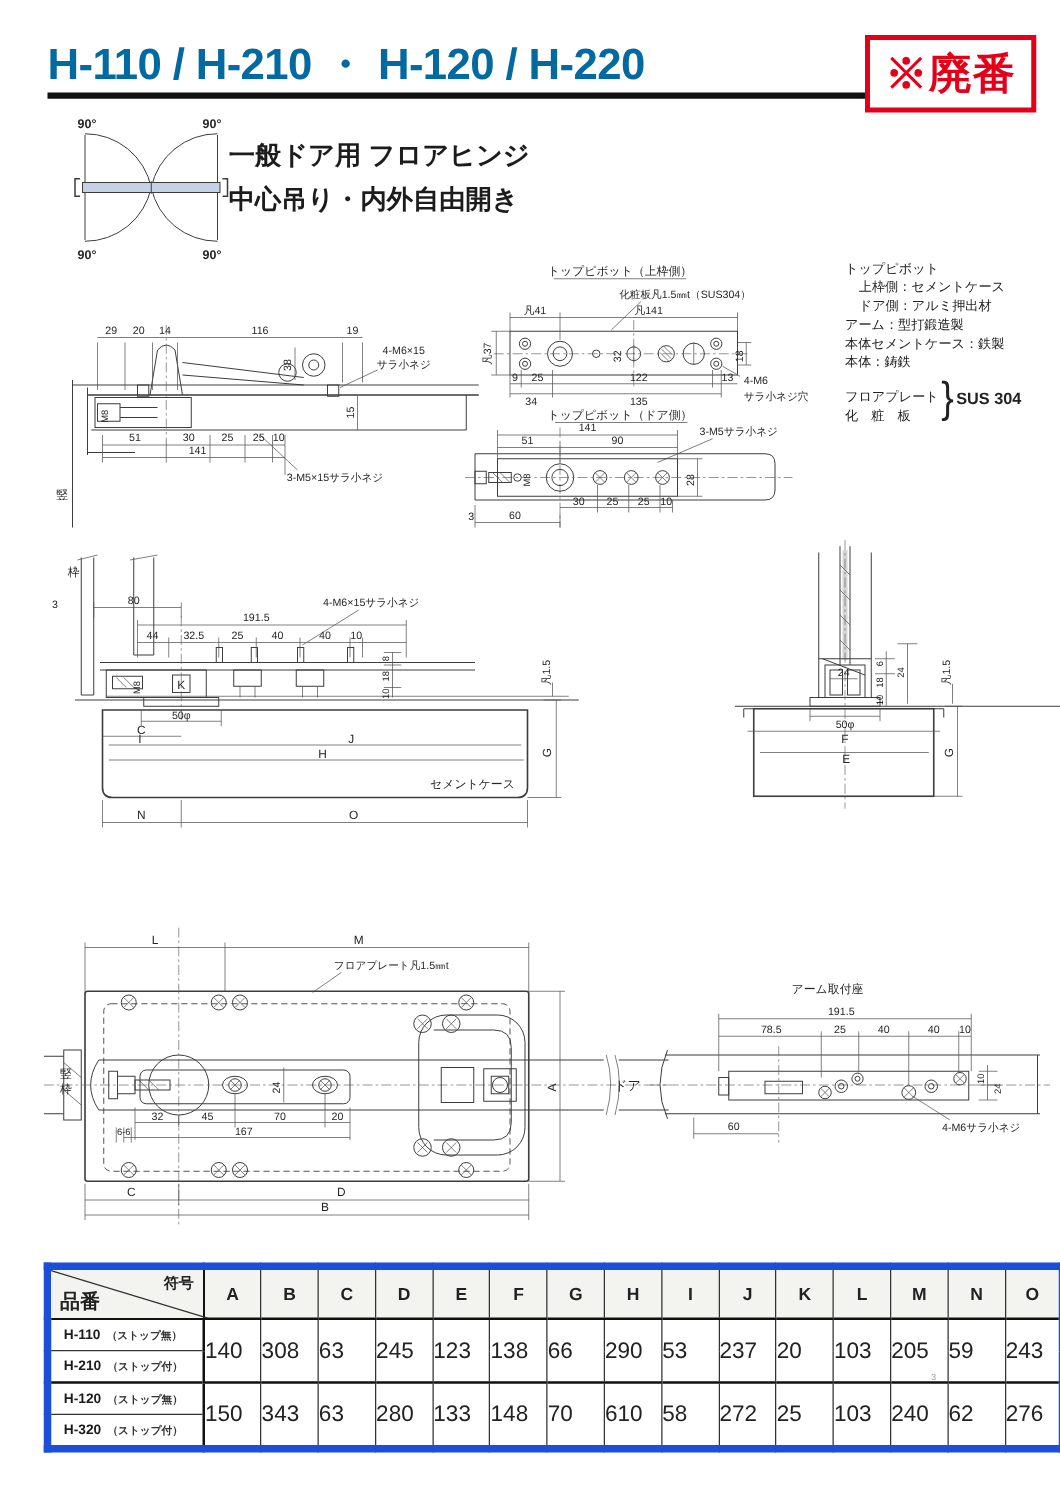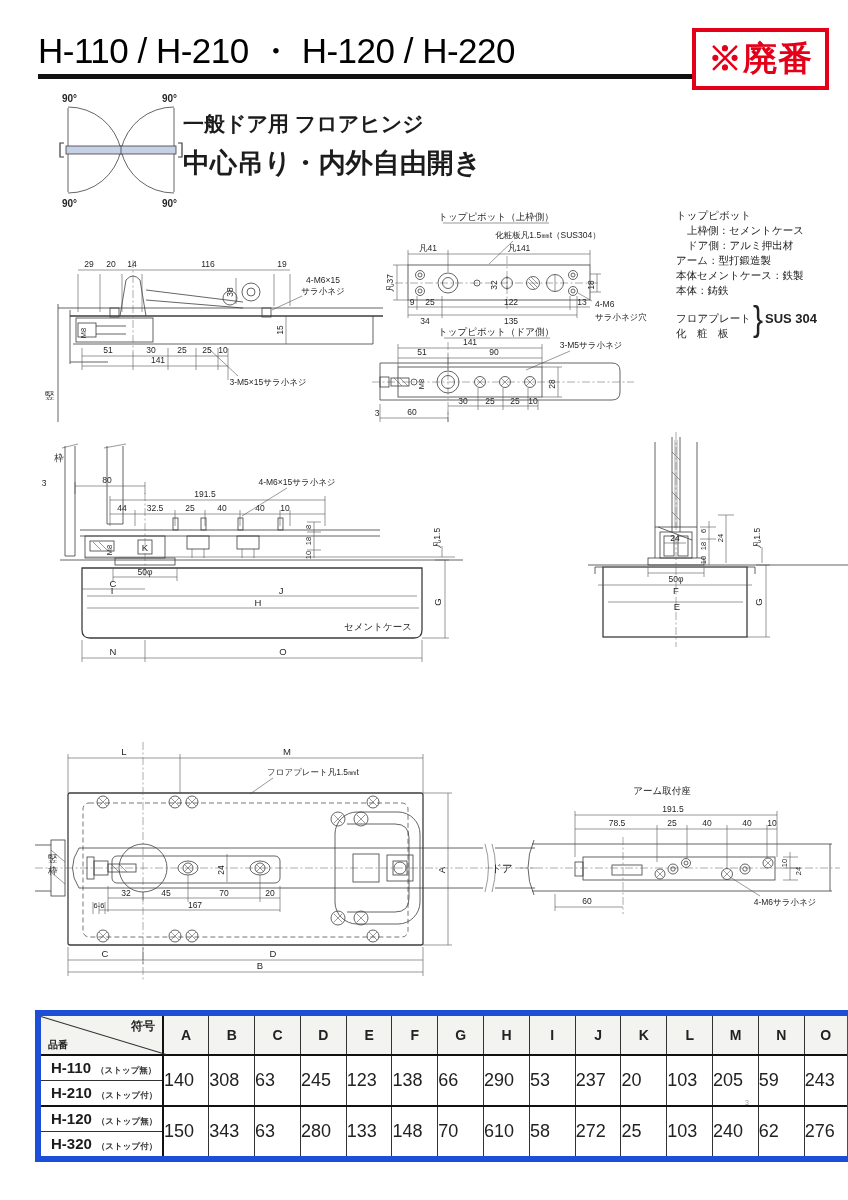--- a/index.html
+++ b/index.html
@@ -1,25 +1,25 @@
 <!DOCTYPE html>
 <html><head>
 <meta charset="utf-8">
 <style>
   html,body{margin:0;padding:0}
   body{width:848px;height:1200px;background:#ffffff;position:relative;
        font-family:"Liberation Sans",sans-serif;color:#1c1c1c;overflow:hidden}
   .abs{position:absolute}
   
-  .title{left:38px;top:28px;font-size:35px;font-weight:400;letter-spacing:-.5px;color:#000000;white-space:nowrap}
+  .title{left:38px;top:28px;font-size:35px;font-weight:700;letter-spacing:-.5px;color:#0369a1;white-space:nowrap}
   .rule{left:38px;top:74px;width:680px;height:5px;background:#111}
   .badge{left:692px;top:28px;border:4px solid #e50019;background:#fff;padding:4px 12px;
          font-size:34px;font-weight:700;color:#e50019;letter-spacing:1px;z-index:5}
   .intro1{left:183px;top:110px;font-size:21px;font-weight:700}
-  .intro2{left:183px;top:145px;font-size:27px;font-weight:700}
+  .intro2{left:183px;top:145px;font-size:21px;font-weight:700}
   
   .mat{left:676px;top:208px;width:172px;font-size:10.5px;line-height:15px;color:#222}
   .mat .ind{padding-left:11px}
   .matbrace{display:flex;align-items:flex-start;margin-top:13px}
   .brace{font-size:30px;font-weight:400;color:#222;transform:scaleY(1.15);margin:0 2px}
   .sus{font-size:13px;font-weight:700}
   .b2{letter-spacing:0}
   
   svg text{font-family:"Liberation Sans",sans-serif;fill:#262626}
   .dim{font-size:8.5px}
@@ -36,26 +36,26 @@
   
   .tblwrap{left:35px;top:1010px}
   table.tbl{border-collapse:collapse;table-layout:fixed;width:812px;border:6px solid #1d4ed8;background:#fff}
   .tbl th,.tbl td{border:1px solid #333;padding:0}
   .tbl thead th{height:38px;background:#f3f3f0;font-size:14px;font-weight:600;color:#222;border-bottom:2.5px solid #111}
   .tbl td.val{font-size:18px;font-weight:400;text-align:left;color:#222;position:relative}
   .tbl th.model{border-right:2.5px solid #111;text-align:left;height:24px;font-weight:400;background:#fff}
   .tbl tr.rsub th.model{border-top:1px dotted #888}
   .tbl tr.gsep th,.tbl tr.gsep td{border-top:2px solid #111}
   .mrow{display:flex;align-items:baseline;gap:5px;padding-left:10px;white-space:nowrap}
-  .mname{font-size:15px;font-weight:700}
+  .mname{font-size:11px;font-weight:700}
   .mnote{font-size:8.5px;font-weight:600;color:#333}
   .corner{position:relative;background:#f3f3f0}
   .diag{position:absolute;left:0;top:0;width:131px;height:1px;background:#333;transform-origin:0 0;transform:rotate(16.9deg)}
   .fugo{position:absolute;right:7px;top:2px;font-size:12px;font-weight:600}
-  .hinban{position:absolute;left:7px;bottom:2px;font-size:10px;font-weight:600}
+  .hinban{position:absolute;left:7px;bottom:2px;font-size:16px;font-weight:600}
   .artifact{position:absolute;right:9px;bottom:-1px;font-size:7px;color:#999}
 </style>
 </head>
 <body>
 
 <div class="abs title">H-110 / H-210 ・ H-120 / H-220</div>
 <div class="abs rule"></div>
 <div class="abs badge">※廃番</div>
 
 <svg class="abs dwg" style="left:54px;top:90px" width="134" height="120">

